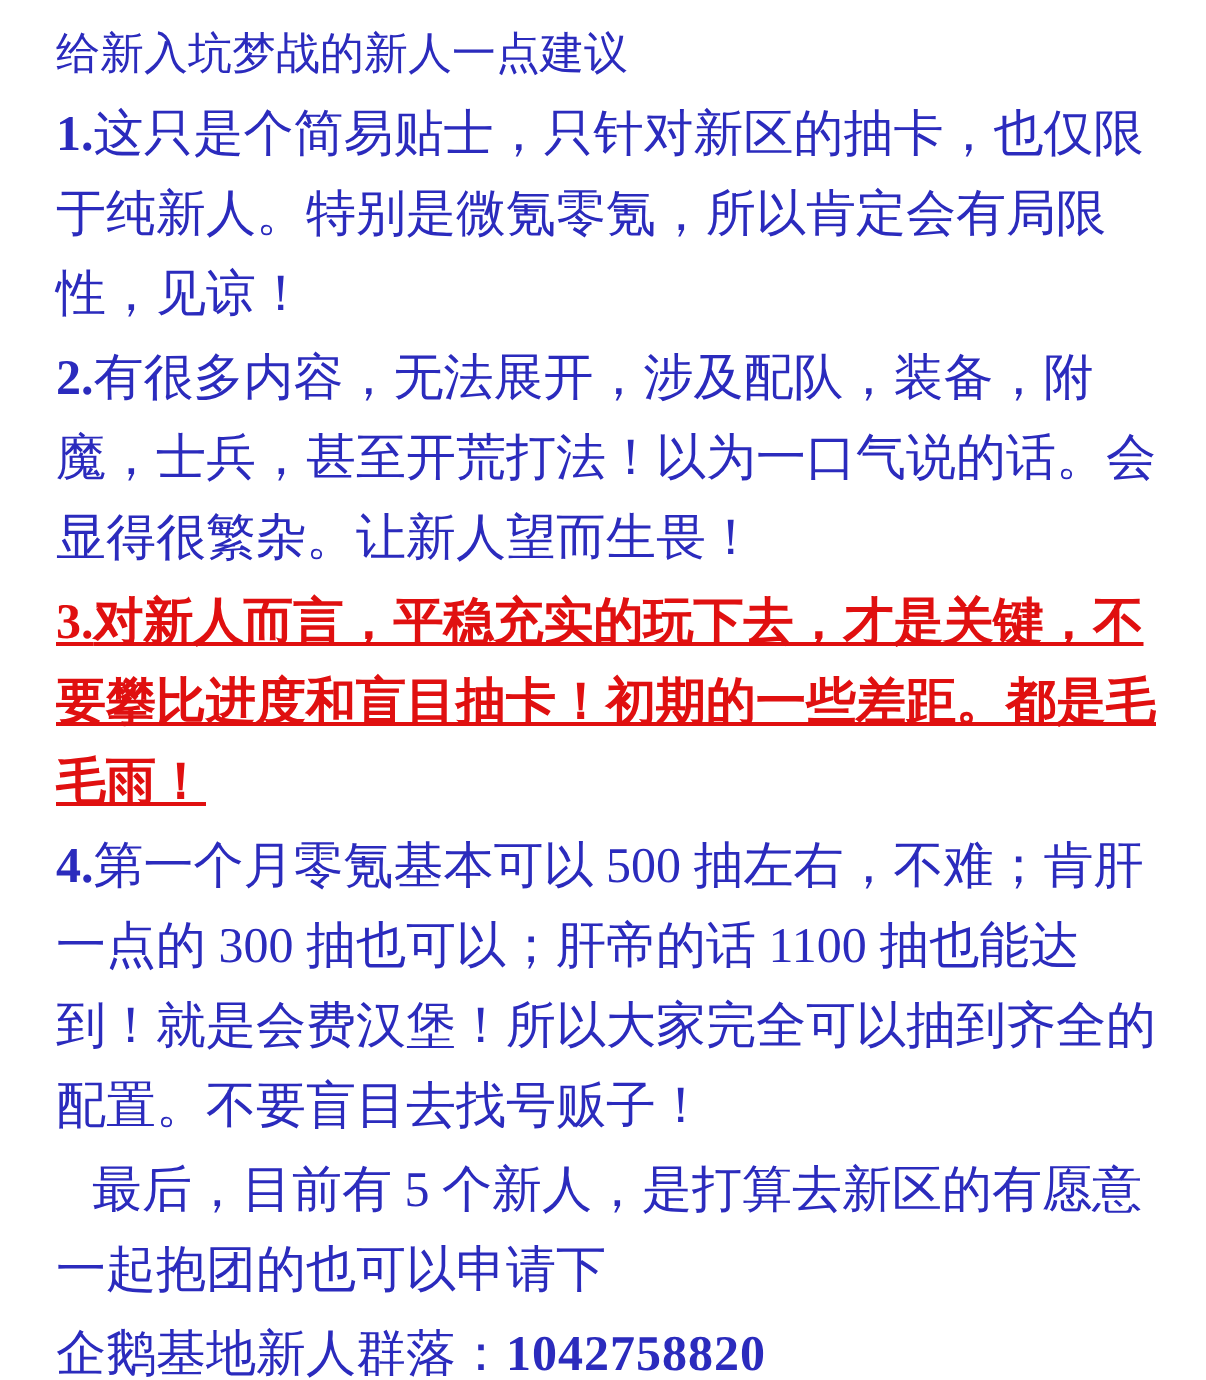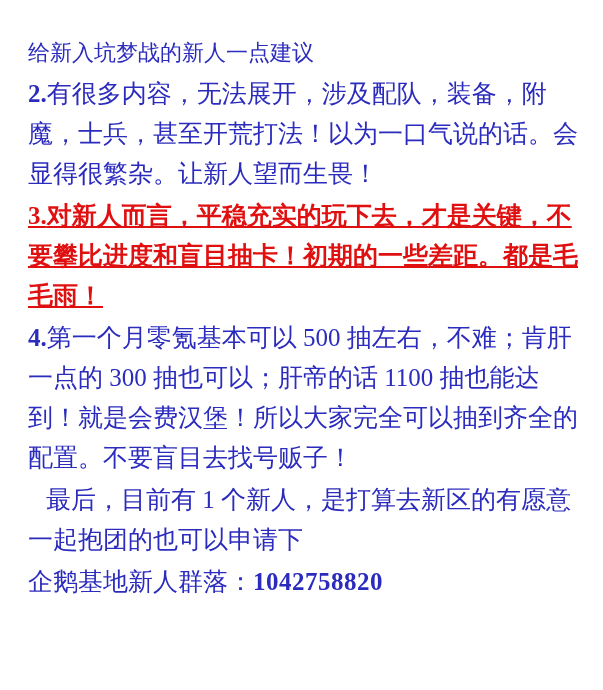--- a/index.html
+++ b/index.html
@@ -11,21 +11,21 @@
     width: 603px;
     height: 690px;
     overflow: hidden;
     font-family: "Liberation Serif", "DejaVu Serif", serif;
   }
   .page {
     position: relative;
     width: 603px;
     height: 690px;
     box-sizing: border-box;
-    padding: 36px 20px 0 28px;
+    padding: 10px 20px 0 28px;
     background: #ffffff;
   }
   .doc-body {
     display: block;
   }
   .para {
     margin: 0 0 2px 0;
     font-size: 25px;
     line-height: 40px;
     letter-spacing: 0px;
@@ -59,35 +59,38 @@
   }
 </style>
 </head>
 <body>
 
 <div class="page">
   <div class="doc-body">
 
     <p class="para title">给新入坑梦战的新人一点建议</p>
 
+    <p class="para blue">
+      <span class="num">1.</span><span>这只是个简易贴士，只针对新区的抽卡，也仅限于纯新人。特别是微氪零氪，所以肯定会有局限性，见谅！</span>
+    </p>
 
     <p class="para blue">
       <span class="num">2.</span><span>有很多内容，无法展开，涉及配队，装备，附魔，士兵，甚至开荒打法！以为一口气说的话。会显得很繁杂。让新人望而生畏！</span>
     </p>
 
     <p class="para red">
       <span class="num">3.</span><span>对新人而言，平稳充实的玩下去，才是关键，不要攀比进度和盲目抽卡！初期的一些差距。都是毛毛雨！</span>
     </p>
 
     <p class="para blue">
       <span class="num">4.</span><span>第一个月零氪基本可以 500 抽左右，不难；肯肝一点的 300 抽也可以；肝帝的话 1100 抽也能达到！就是会费汉堡！所以大家完全可以抽到齐全的配置。不要盲目去找号贩子！</span>
     </p>
 
     <p class="para blue indent">
-      <span>最后，目前有 1 个新人，是打算去新区的有愿意一起抱团的也可以申请下</span>
+      <span>最后，目前有 5 个新人，是打算去新区的有愿意一起抱团的也可以申请下</span>
     </p>
 
     <p class="para blue">
       <span>企鹅基地新人群落：</span><span class="phone">1042758820</span>
     </p>
 
   </div>
 </div>
 
 </body></html>

